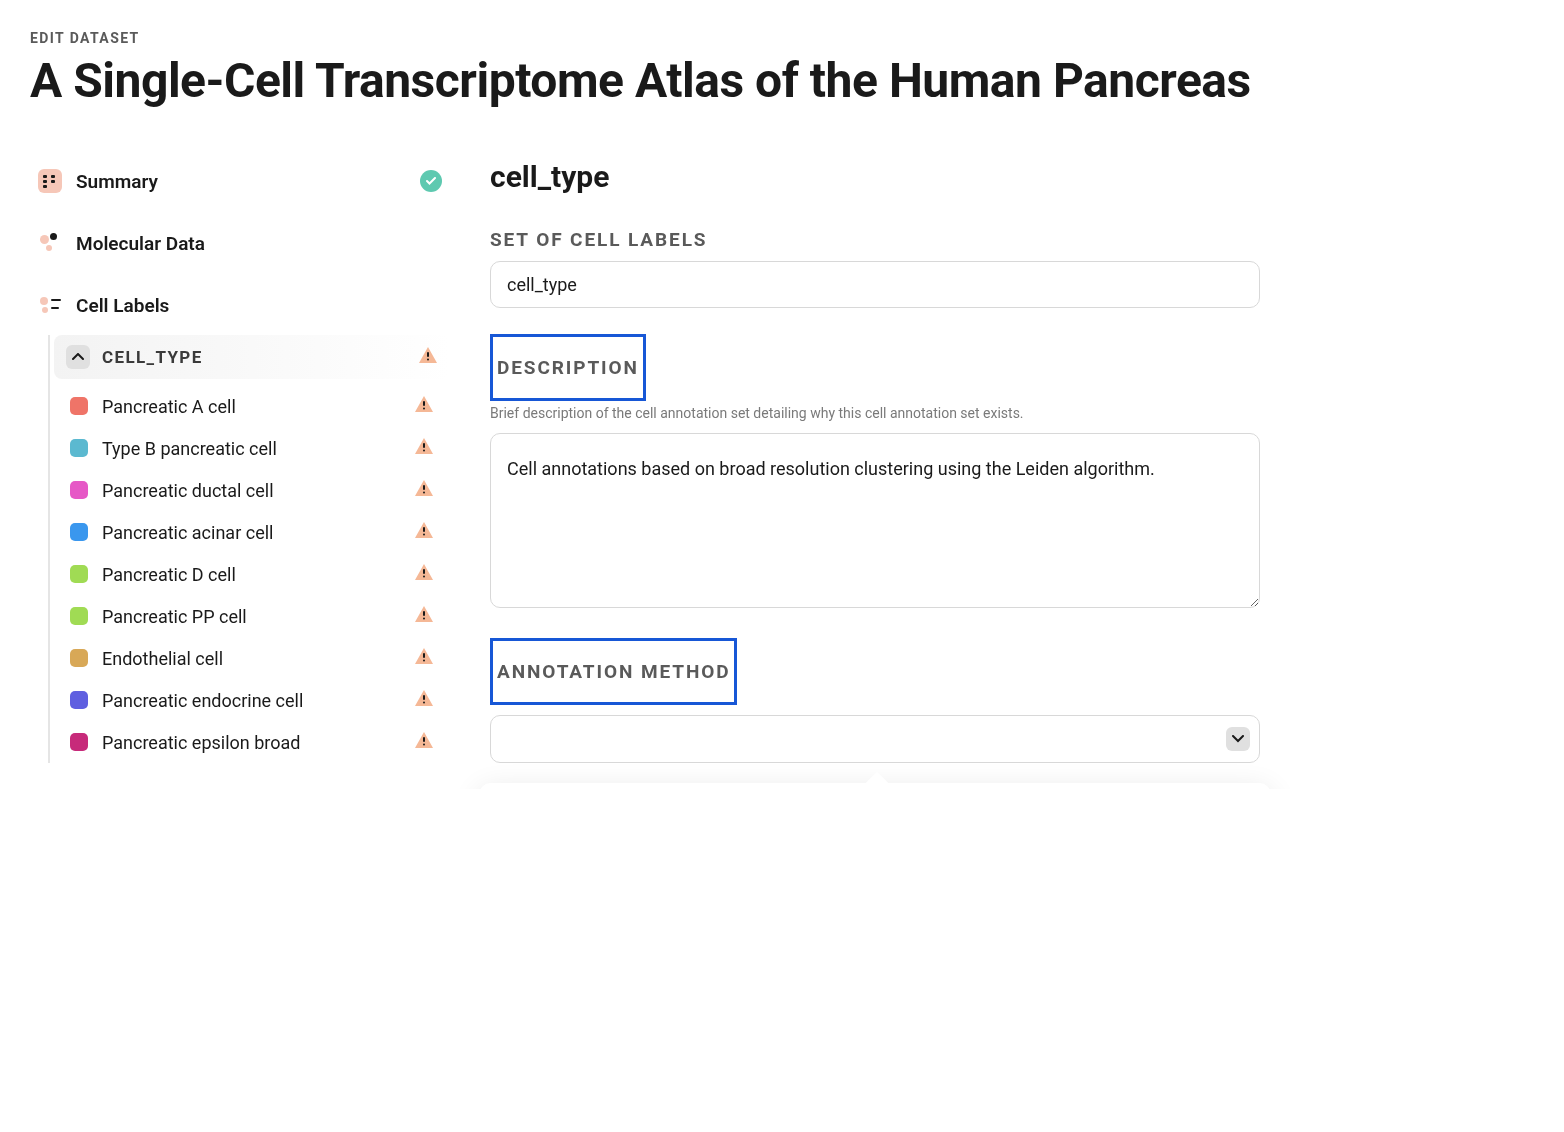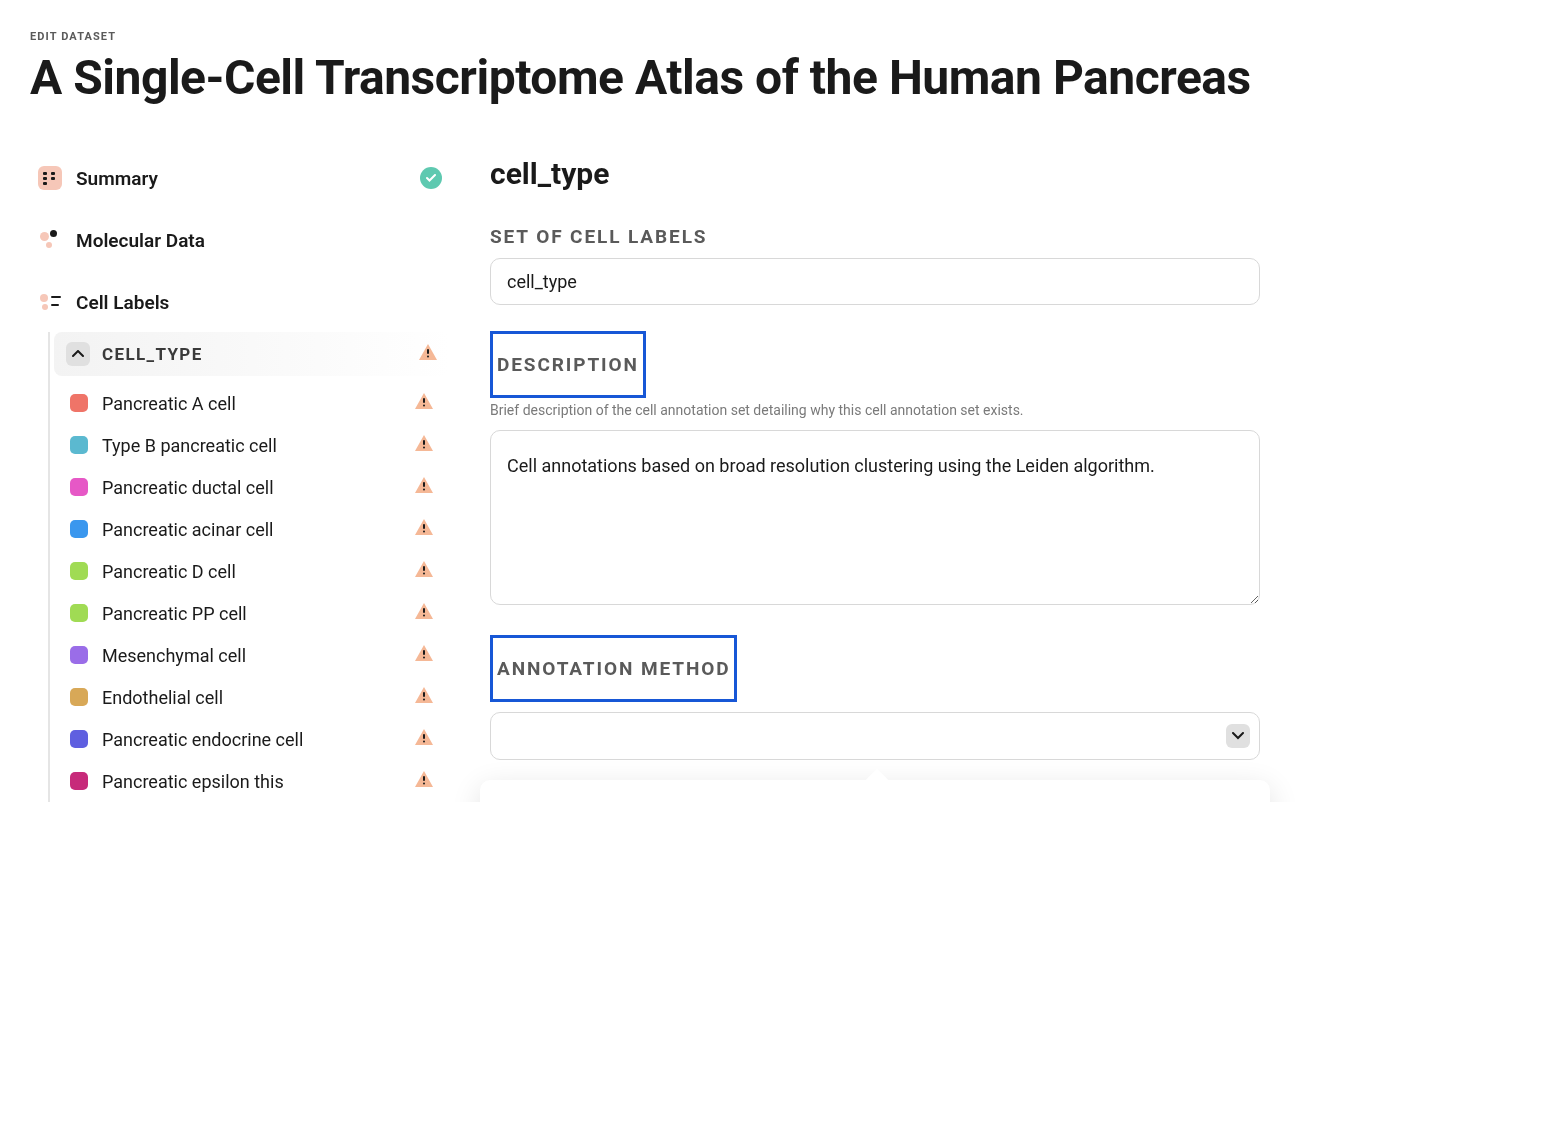--- a/index.html
+++ b/index.html
@@ -1,18 +1,18 @@
 <!DOCTYPE html>
 <html><head>
 <meta charset="utf-8">
 <style>
 * { box-sizing: border-box; margin: 0; padding: 0; }
 body { font-family: -apple-system, BlinkMacSystemFont, 'Segoe UI', Roboto, sans-serif; background: #fff; color: #1a1a1a; padding: 30px 30px 0 30px; width: 1564px; }
 .header-section { margin-bottom: 50px; }
-.breadcrumb { font-size: 11px; font-weight: 700; letter-spacing: 0.1em; color: #5a5a5a; text-transform: uppercase; margin-bottom: 6px; }
+.breadcrumb { font-size: 14px; font-weight: 700; letter-spacing: 0.1em; color: #5a5a5a; text-transform: uppercase; margin-bottom: 6px; }
 .page-title { font-size: 48px; font-weight: 700; color: #1a1a1a; letter-spacing: -0.01em; }
 .main-content { display: flex; gap: 40px; }
 .sidebar { width: 420px; flex-shrink: 0; }
 .detail-panel { flex: 1; max-width: 770px; }
 .nav-item { display: flex; align-items: center; padding: 10px 8px; cursor: pointer; font-size: 19px; font-weight: 600; color: #1a1a1a; position: relative; }
 .nav-icon { width: 24px; height: 24px; margin-right: 14px; display: flex; align-items: center; justify-content: center; flex-shrink: 0; }
 .nav-item-spacer { flex: 1; }
 .check-badge { width: 22px; height: 22px; border-radius: 50%; background: #5ec9b0; display: flex; align-items: center; justify-content: center; color: #fff; font-size: 11px; }
 .sidebar-children { margin-left: 18px; border-left: 2px solid #e5e5e5; padding-left: 4px; margin-top: 8px; }
 .child-header { display: flex; align-items: center; padding: 10px 12px; background: linear-gradient(to right, #f3f3f3, #fff); border-radius: 8px; margin-bottom: 6px; }
@@ -159,49 +159,40 @@
           <div class="cell-item">
             <span class="cell-swatch" style="background: rgb(160, 219, 84);"></span>
             <span class="cell-item-label">Pancreatic PP cell</span>
             <span><svg class="warn-icon" viewBox="0 0 20 18">
                 <path d="M10 1 L19 17 L1 17 Z" fill="#f5b896"></path>
                 <rect x="9" y="6" width="2" height="5" rx="1" fill="#1a1a1a"></rect>
                 <rect x="9" y="12.5" width="2" height="2" rx="1" fill="#1a1a1a"></rect>
               </svg></span>
           </div>
           <div class="cell-item">
-            <span class="cell-swatch" style="background: rgb(154, 109, 232);"></span>
-            <span class="cell-item-label">Mesenchymal cell</span>
-            <span><svg class="warn-icon" viewBox="0 0 20 18">
-                <path d="M10 1 L19 17 L1 17 Z" fill="#f5b896"></path>
-                <rect x="9" y="6" width="2" height="5" rx="1" fill="#1a1a1a"></rect>
-                <rect x="9" y="12.5" width="2" height="2" rx="1" fill="#1a1a1a"></rect>
-              </svg></span>
-          </div>
-          <div class="cell-item">
             <span class="cell-swatch" style="background: rgb(216, 168, 87);"></span>
             <span class="cell-item-label">Endothelial cell</span>
             <span><svg class="warn-icon" viewBox="0 0 20 18">
                 <path d="M10 1 L19 17 L1 17 Z" fill="#f5b896"></path>
                 <rect x="9" y="6" width="2" height="5" rx="1" fill="#1a1a1a"></rect>
                 <rect x="9" y="12.5" width="2" height="2" rx="1" fill="#1a1a1a"></rect>
               </svg></span>
           </div>
           <div class="cell-item">
             <span class="cell-swatch" style="background: rgb(95, 95, 224);"></span>
             <span class="cell-item-label">Pancreatic endocrine cell</span>
             <span><svg class="warn-icon" viewBox="0 0 20 18">
                 <path d="M10 1 L19 17 L1 17 Z" fill="#f5b896"></path>
                 <rect x="9" y="6" width="2" height="5" rx="1" fill="#1a1a1a"></rect>
                 <rect x="9" y="12.5" width="2" height="2" rx="1" fill="#1a1a1a"></rect>
               </svg></span>
           </div>
           <div class="cell-item">
             <span class="cell-swatch" style="background: rgb(199, 42, 122);"></span>
-            <span class="cell-item-label">Pancreatic epsilon this</span>
+            <span class="cell-item-label">Pancreatic epsilon broad</span>
             <span><svg class="warn-icon" viewBox="0 0 20 18">
                 <path d="M10 1 L19 17 L1 17 Z" fill="#f5b896"></path>
                 <rect x="9" y="6" width="2" height="5" rx="1" fill="#1a1a1a"></rect>
                 <rect x="9" y="12.5" width="2" height="2" rx="1" fill="#1a1a1a"></rect>
               </svg></span>
           </div>
         </div>
     </div>
 
   </div>

